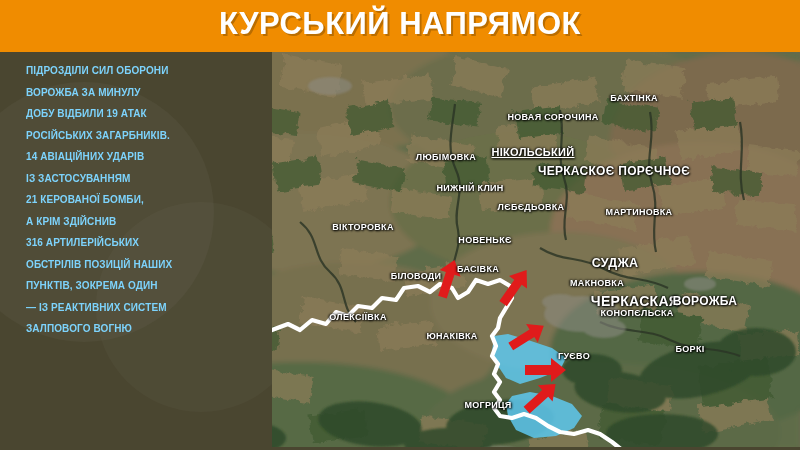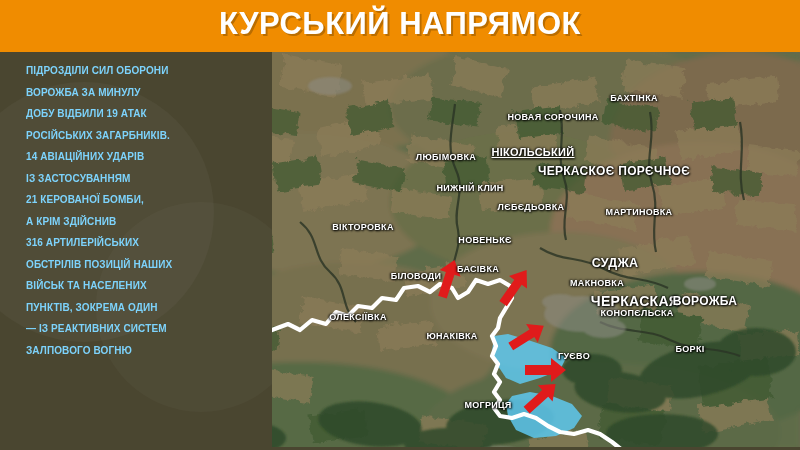--- a/index.html
+++ b/index.html
@@ -329,21 +329,20 @@
       <span class="ln">ПІДРОЗДІЛИ СИЛ ОБОРОНИ</span>
       <span class="ln">ВОРОЖБА ЗА МИНУЛУ</span>
       <span class="ln">ДОБУ ВІДБИЛИ 19 АТАК</span>
       <span class="ln">РОСІЙСЬКИХ ЗАГАРБНИКІВ.</span>
       <span class="ln">14 АВІАЦІЙНИХ УДАРІВ</span>
       <span class="ln">ІЗ ЗАСТОСУВАННЯМ</span>
       <span class="ln">21 КЕРОВАНОЇ БОМБИ,</span>
       <span class="ln">А КРІМ ЗДІЙСНИВ</span>
       <span class="ln">316 АРТИЛЕРІЙСЬКИХ</span>
       <span class="ln">ОБСТРІЛІВ ПОЗИЦІЙ НАШИХ</span>
-      <span class="ln">ВІЙСЬК ТА НАСЕЛЕНИХ</span>
       <span class="ln">ПУНКТІВ, ЗОКРЕМА ОДИН</span>
       <span class="ln">— ІЗ РЕАКТИВНИХ СИСТЕМ</span>
       <span class="ln">ЗАЛПОВОГО ВОГНЮ</span>
     </div>
   </div>
 
   <div id="header">
     <div id="header-title">КУРСЬКИЙ НАПРЯМОК</div>
   </div>
 

